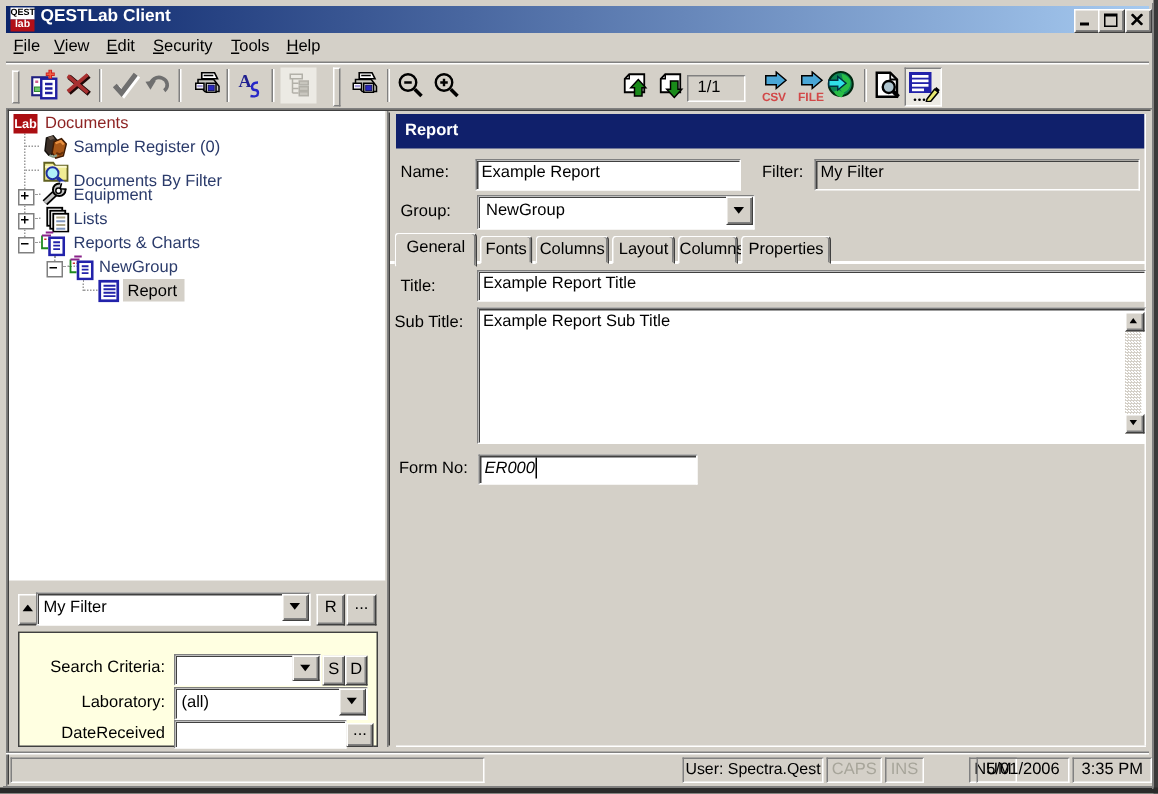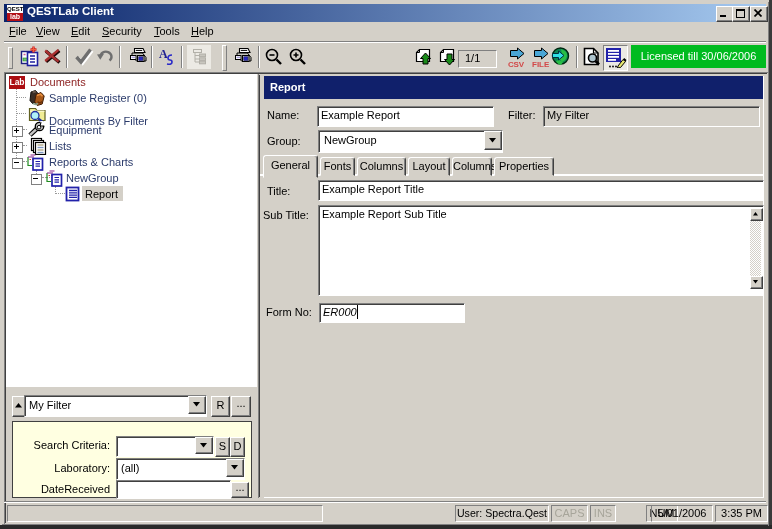--- a/index.html
+++ b/index.html
@@ -183,21 +183,20 @@
       <rect x="3" y="6" width="11" height="1.8" fill="#fff"></rect>
       <rect x="3" y="9" width="11" height="1.8" fill="#fff"></rect>
       <rect x="3" y="12" width="8" height="1.8" fill="#fff"></rect>
       <path d="M13 19 L18 12.5 L20.5 14.5 L15.5 20.5 L12.5 21 Z" fill="#E8E870" stroke="#000" stroke-width="1"></path>
       <path d="M18 12.5 l2.5 2 l1 -1.5 l-2.3 -2 z" fill="#000"></path>
       <circle cx="5" cy="19.5" r="0.9" fill="#000"></circle>
         <circle cx="8" cy="19.5" r="0.9" fill="#000"></circle>
         <circle cx="11" cy="19.5" r="0.9" fill="#000"></circle>
     </svg>
 
-    <div class="abs" style="left:627px;top:2px;width:135px;height:23px;background:#00BB20;color:#fff;text-align:center;line-height:23px;">Licensed till 30/06/2006</div>
   </div>
 
   <div class="abs" style="left:4px;top:72px;width:764px;height:1px;background:#808080;"></div>
   <div class="abs" style="left:5px;top:73px;width:762px;height:1px;background:#404040;"></div>
   <div class="abs" style="left:4px;top:72px;width:1px;height:452px;background:#808080;"></div>
   <div class="abs" style="left:5px;top:73px;width:1px;height:450px;background:#404040;"></div>
 
   <div class="abs" style="left:6px;top:74px;width:251px;height:313px;background:#fff;" id="tree">
 
     <div class="abs" style="left:10px;top:15px;width:1px;height:73px;border-left:1px dotted #9a9a9a;"></div>

